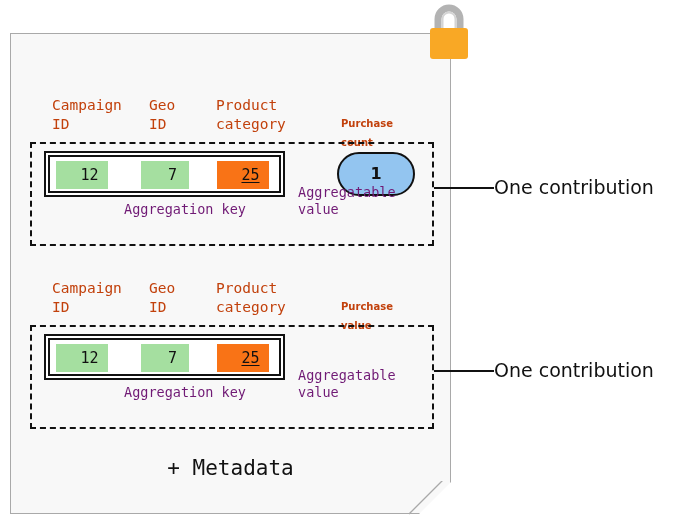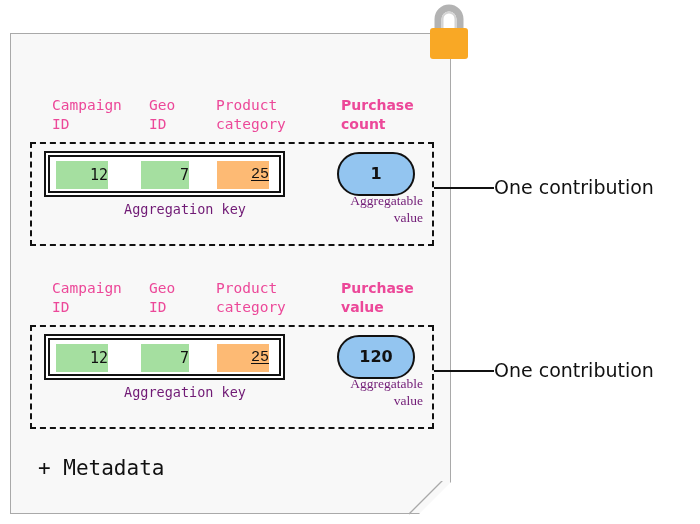--- a/index.html
+++ b/index.html
@@ -59,31 +59,32 @@
   .col-headers {
     position: relative;
     height: 46px;
   }
   .col-head {
     position: absolute;
     top: 0;
     font-family: "DejaVu Sans Mono", monospace;
     font-size: 14.5px;
     line-height: 19px;
-    color: #ec4899;
+    color: #c2410c;
     white-space: pre-line;
   }
   .col-head.underlined {
     text-underline-offset: 2px;
   }
   .col-head.bold-sans {
     font-family: "DejaVu Sans", sans-serif;
     font-weight: bold;
-    font-size: 14px;
+    font-size: 10px;
     line-height: 19px;
+    margin-top: 18px;
   }
   .ch-campaign { left: 52px; }
   .ch-geo      { left: 149px; }
   .ch-product  { left: 216px; }
   .ch-metric   { left: 341px; }
 
   .dashed-region {
     position: relative;
     margin-left: 30px;
     width: 404px;
@@ -105,27 +106,27 @@
     box-sizing: border-box;
   }
   .key-cell {
     position: absolute;
     top: 4px;
     height: 28px;
     line-height: 28px;
     font-family: "DejaVu Sans Mono", monospace;
     font-size: 15px;
     color: #111111;
-    text-align: right;
+    text-align: center;
     padding-left: 15px;
     box-sizing: border-box;
   }
   .key-cell.k1 { left: 6px;   width: 52px; background: #a5dfa0; }
   .key-cell.k2 { left: 91px;  width: 48px; background: #a5dfa0; }
-  .key-cell.k3 { left: 167px; width: 52px; background: #fdba74; font-family: Liberation Mono, monospace; }
+  .key-cell.k3 { left: 167px; width: 52px; background: #f97316; }
   .key-cell .uline {
     text-decoration: underline;
     text-underline-offset: 2px;
   }
 
   .value-pill {
     position: absolute;
     left: 305px;
     top: 8px;
     width: 78px;
@@ -151,24 +152,23 @@
     white-space: pre-line;
   }
   .pl-key {
     left: 92px;
     top: 57px;
     width: 160px;
     text-align: left;
   }
   .pl-value {
     left: 266px;
-    top: 48px;
+    top: 40px;
     width: 125px;
-    text-align: right;
-    font-family: Liberation Serif, serif;
+    text-align: left;
   }
 
   
   .callout {
     position: absolute;
     height: 30px;
   }
   #callout-1 { left: 434px; top: 172px; }
   #callout-2 { left: 434px; top: 355px; }
   .callout-line {
@@ -189,24 +189,24 @@
     color: #111111;
     white-space: nowrap;
   }
 
   
   #metadata-label {
     position: absolute;
     left: 10px;
     top: 456px;
     width: 441px;
+    text-align: center;
     font-family: "DejaVu Sans Mono", monospace;
     font-size: 21px;
     color: #111111;
-    margin-left: 28px;
   }
 </style>
 </head>
 <body>
 
 <div id="doc-panel"></div>
 
 <svg id="doc-fold-edge" viewBox="0 0 46 46">
   <line x1="0" y1="33" x2="42" y2="-9" stroke="#a9a9a9" stroke-width="1.3"></line>
 </svg>
@@ -261,21 +261,20 @@
 value</div>
   </div>
 
   <div class="dashed-region">
     <div class="key-box">
       <div class="key-cell k1">12</div>
       <div class="key-cell k2">7</div>
       <div class="key-cell k3"><span class="uline">25</span></div>
     </div>
 
-    <div class="value-pill">120</div>
 
     <div class="purple-label pl-key">Aggregation key</div>
     <div class="purple-label pl-value">Aggregatable
 value</div>
   </div>
 </div>
 
 <div class="callout" id="callout-2">
   <div class="callout-line"></div>
   <div class="callout-text">One contribution</div>

